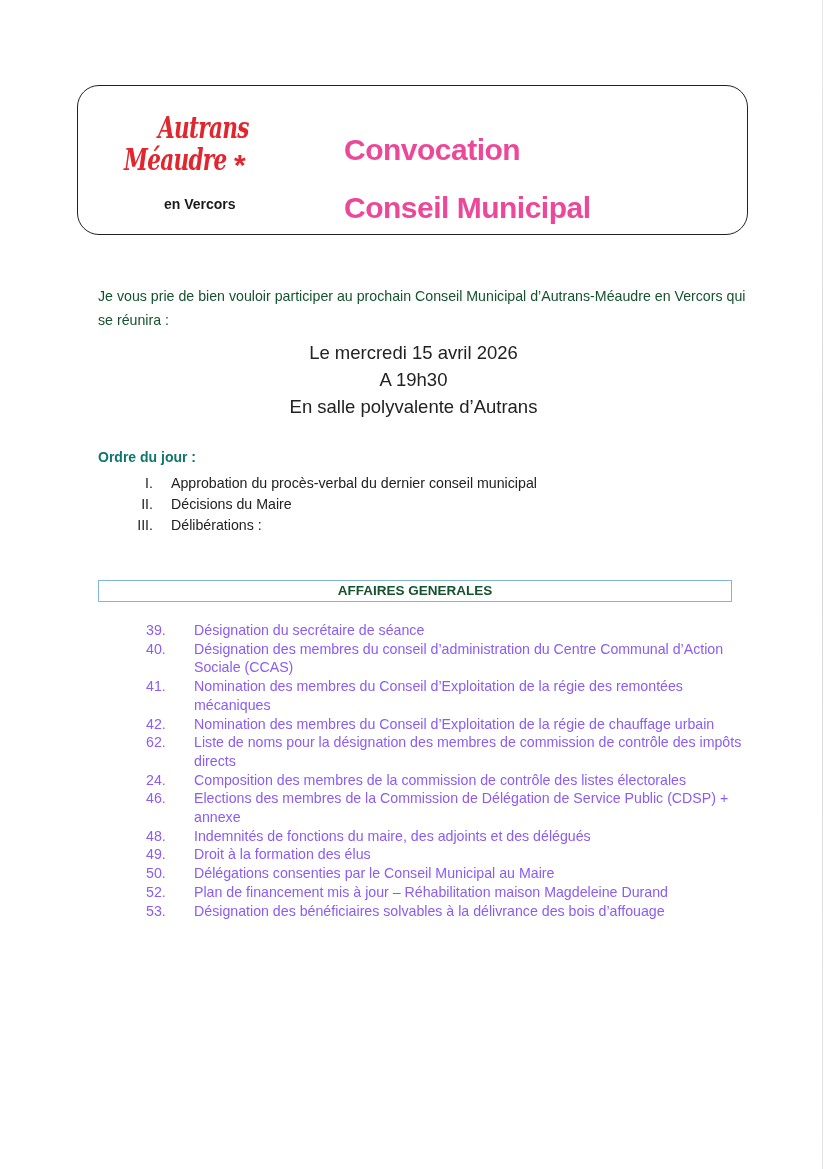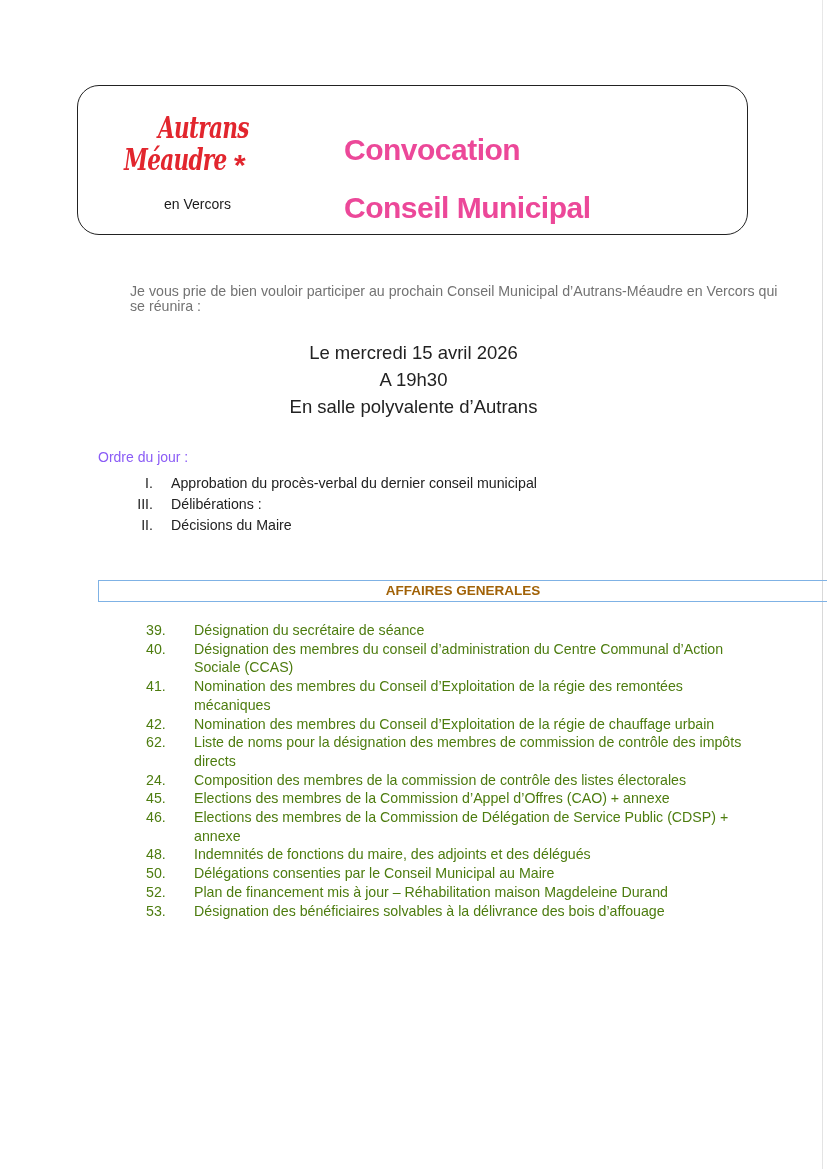--- a/index.html
+++ b/index.html
@@ -18,57 +18,57 @@
     .logo { position: absolute; left: 124px; top: 96px; width: 150px; height: 120px; }
     .logo .line1, .logo .line2 {
       position: absolute; color: #e2262e; font-family: "DejaVu Serif", serif;
       font-style: italic; font-weight: bold; letter-spacing: -1px;
     }
     .logo .line1 { left: 34px; top: 14px; font-size: 30px; transform: scaleX(0.72); transform-origin: left; }
     .logo .line2 { left: 0px; top: 46px; font-size: 30px; transform: scaleX(0.72); transform-origin: left; }
     .logo .asterisk { position: absolute; left: 110px; top: 52px; color: #e2262e; font-size: 30px; font-weight: bold; }
     .logo .tag {
       position: absolute; left: 40px; top: 100px; color: #1a1a1a;
-      font-family: "Liberation Sans", sans-serif; font-weight: normal; font-size: 14px;
+      font-family: "Liberation Sans", sans-serif; font-weight: bold; font-size: 14px;
     }
     .title-1, .title-2 {
       position: absolute; left: 344px; font-family: "Liberation Sans", sans-serif;
       font-weight: bold; font-size: 30px; color: #ec4899; letter-spacing: -0.5px;
     }
     .title-1 { top: 133px; }
     .title-2 { top: 191px; }
 
     .intro {
       position: absolute; left: 98px; top: 284px; width: 650px;
-      font-family: "Liberation Sans", sans-serif; font-size: 14.2px; line-height: 15px; color: #737373; margin-left: 32px;
+      font-family: "Liberation Sans", sans-serif; font-size: 14.2px; line-height: 24px; color: #14532d;
     }
     .meeting {
       position: absolute; left: 0; width: 827px; text-align: center;
       font-family: "Liberation Sans", sans-serif; font-weight: normal; font-size: 18.5px; color: #222;
     }
     .meeting.date { top: 342px; }
     .meeting.time { top: 369px; }
     .meeting.place { top: 396px; text-align: center; }
 
     .agenda-title {
-      position: absolute; left: 98px; top: 449px; font-weight: normal; font-size: 14px; color: #8b5cf6;
+      position: absolute; left: 98px; top: 449px; font-weight: bold; font-size: 14px; color: #0f766e;
     }
     .roman-list { position: absolute; left: 98px; top: 475px; width: 640px; }
     .roman-item { position: relative; height: 21px; font-size: 14.2px; color: #222; }
     .roman-item .num { position: absolute; right: 585px; width: 40px; text-align: right; }
     .roman-item .txt { position: absolute; left: 73px; }
 
     .section-box {
-      position: absolute; left: 98px; top: 580px; width: 730px; height: 22px;
+      position: absolute; left: 98px; top: 580px; width: 634px; height: 22px;
       border: 1.5px solid #7fb2e5; box-sizing: border-box; text-align: center;
-      font-weight: bold; font-size: 13.5px; line-height: 20px; color: #a16207;
+      font-weight: bold; font-size: 13.5px; line-height: 20px; color: #14532d;
     }
 
     .deliberations { position: absolute; left: 146px; top: 621px; width: 610px; }
-    .delib-item { position: relative; font-size: 14.2px; line-height: 18.7px; color: #4d7c0f; display: flex; }
+    .delib-item { position: relative; font-size: 14.2px; line-height: 18.7px; color: #8b5cf6; display: flex; }
     .delib-item .num { width: 48px; flex: 0 0 48px; }
     .delib-item .txt { flex: 1; padding-right: 4px; }
   </style>
 </head>
 <body>
 
 <div class="scan-edge"></div>
 
 <div class="header-box"></div>
 
@@ -89,26 +89,26 @@
 <div class="meeting place">En salle polyvalente d’Autrans</div>
 
 <div class="agenda-title">Ordre du jour :</div>
 
 <div class="roman-list">
   <div class="roman-item">
     <span class="num">I.</span>
     <span class="txt">Approbation du procès-verbal du dernier conseil municipal</span>
   </div>
   <div class="roman-item">
+    <span class="num">II.</span>
+    <span class="txt">Décisions du Maire</span>
+  </div>
+  <div class="roman-item">
     <span class="num">III.</span>
     <span class="txt">Délibérations :</span>
-  </div>
-  <div class="roman-item">
-    <span class="num">II.</span>
-    <span class="txt">Décisions du Maire</span>
   </div>
 </div>
 
 <div class="section-box">AFFAIRES GENERALES</div>
 
 <div class="deliberations">
   <div class="delib-item">
       <span class="num">39.</span>
       <span class="txt">Désignation du secrétaire de séance</span>
     </div>
@@ -126,30 +126,30 @@
     </div>
   <div class="delib-item">
       <span class="num">62.</span>
       <span class="txt">Liste de noms pour la désignation des membres de commission de contrôle des impôts directs</span>
     </div>
   <div class="delib-item">
       <span class="num">24.</span>
       <span class="txt">Composition des membres de la commission de contrôle des listes électorales</span>
     </div>
   <div class="delib-item">
-      <span class="num">45.</span>
-      <span class="txt">Elections des membres de la Commission d’Appel d’Offres (CAO) + annexe</span>
-    </div>
-  <div class="delib-item">
       <span class="num">46.</span>
       <span class="txt">Elections des membres de la Commission de Délégation de Service Public (CDSP) + annexe</span>
     </div>
   <div class="delib-item">
       <span class="num">48.</span>
       <span class="txt">Indemnités de fonctions du maire, des adjoints et des délégués</span>
+    </div>
+  <div class="delib-item">
+      <span class="num">49.</span>
+      <span class="txt">Droit à la formation des élus</span>
     </div>
   <div class="delib-item">
       <span class="num">50.</span>
       <span class="txt">Délégations consenties par le Conseil Municipal au Maire</span>
     </div>
   <div class="delib-item">
       <span class="num">52.</span>
       <span class="txt">Plan de financement mis à jour – Réhabilitation maison Magdeleine Durand</span>
     </div>
   <div class="delib-item">

